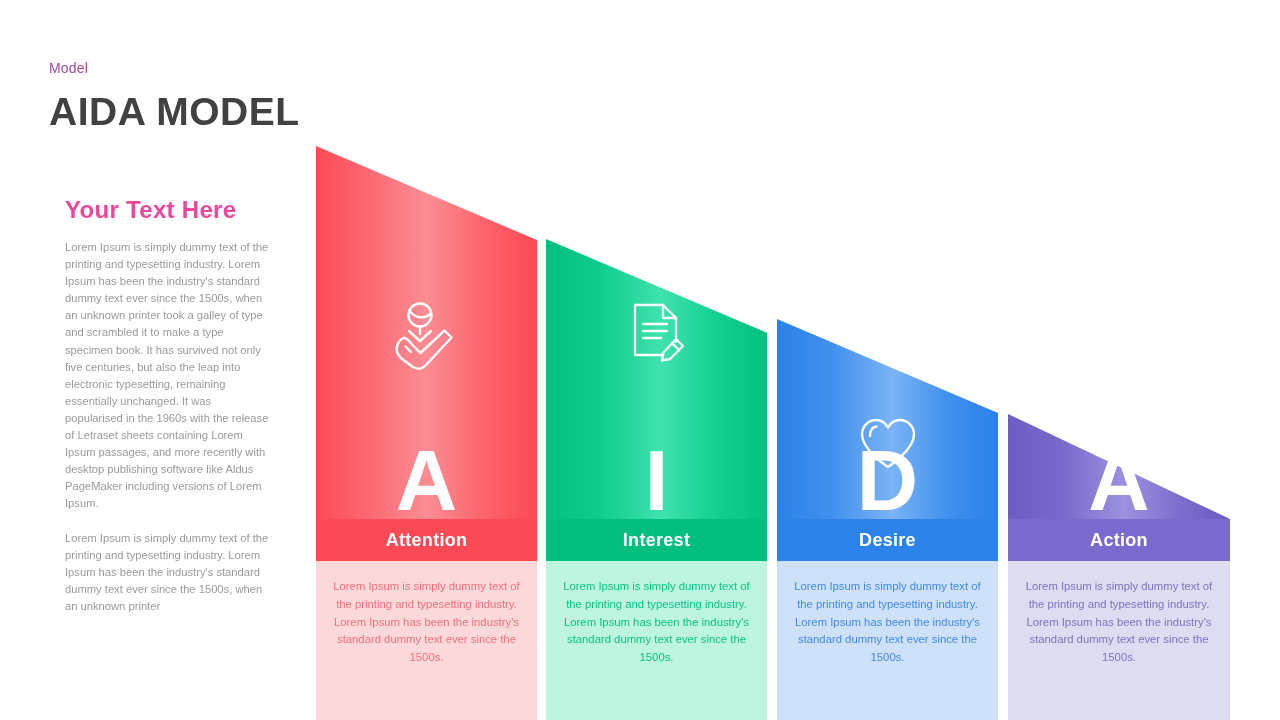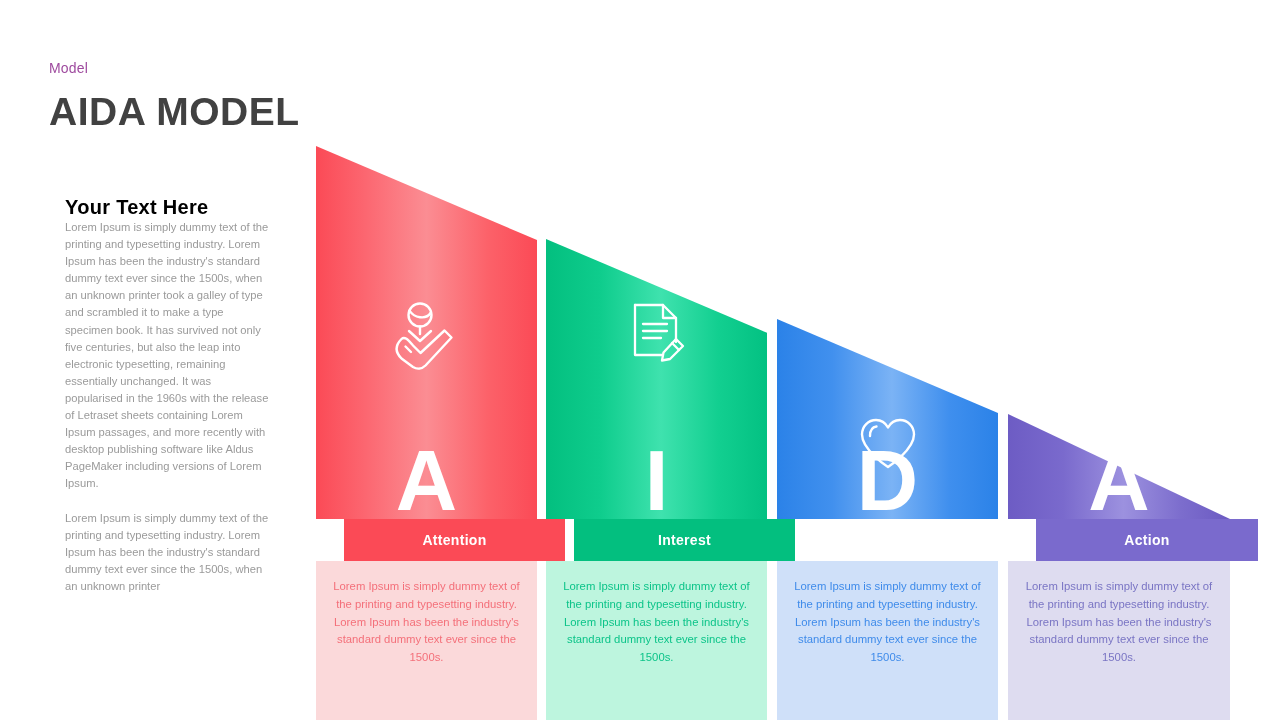--- a/index.html
+++ b/index.html
@@ -19,22 +19,22 @@
   .title {
     position:absolute; left:49px; top:90px;
     font-size:39px; font-weight:bold; color:#414141;
     letter-spacing:.5px;
     text-align:center;
   }
 
   
   .left-col { position:absolute; left:65px; top:196px; width:205px; }
   .left-heading {
-    font-size:20px; font-weight:bold; color:#000000;
-    letter-spacing:.3px; margin-bottom:0;
+    font-size:24px; font-weight:bold; color:#ec4899;
+    letter-spacing:.3px; margin-bottom:15px;
   }
   .left-para {
     font-size:11.2px; color:#9a9a9a; line-height:17.1px;
     text-align:left; margin-bottom:17px;
   }
 
   
   .cols { position:absolute; left:316px; top:0; width:964px; height:720px; }
   .col { position:absolute; top:0; height:720px; }
   .col-0 { left:0px;   width:221px; }
@@ -80,21 +80,21 @@
     position:absolute; left:0; right:0; bottom:0;
     text-align:center; color:#ffffff;
     font-size:85px; font-weight:bold; line-height:76px;
     font-family:"Liberation Sans", sans-serif;
   }
 
   
   .label-bar {
     position:absolute; left:0; width:100%; top:519px; height:42px;
     display:flex; align-items:center; justify-content:center;
-    color:#fff; font-size:14px; font-weight:bold; letter-spacing:.3px;margin-left:28px;
+    color:#fff; font-size:18px; font-weight:bold; letter-spacing:.3px;
   }
   .bar-0 { background:#fb4a56; }
   .bar-1 { background:#03bf7f; }
   .bar-2 { background:#2b82e8; }
   .bar-3 { background:#7a6acd; }
 
   
   .body-panel {
     position:absolute; left:0; width:100%; top:561px; bottom:0;
     padding:17px 16px 0 16px;
@@ -167,20 +167,21 @@
       <div class="wedge wedge-2">
         <div class="wedge-fill"></div>
         <div class="wedge-icon" style="top:98px;">
           <svg width="60" height="54" viewBox="0 0 60 54" fill="none" stroke="#ffffff" stroke-width="2.4" stroke-linecap="round" stroke-linejoin="round">
             <path d="M30 50 C30 50 4 33 4 17.5 C4 9 10.5 3 18 3 C23.5 3 27.5 6 30 10.5 C32.5 6 36.5 3 42 3 C49.5 3 56 9 56 17.5 C56 33 30 50 30 50 Z"></path>
             <path d="M12 19 C12 13 15 10 18.5 9.5"></path>
           </svg>
         </div>
         <div class="wedge-letter">D</div>
       </div>
+      <div class="label-bar bar-2">Desire</div>
       <div class="body-panel panel-2">Lorem Ipsum is simply dummy text of the printing and typesetting industry. Lorem Ipsum has been the industry's standard dummy text ever since the 1500s.</div>
     </div>
 
     <div class="col col-3">
       <div class="wedge wedge-3">
         <div class="wedge-fill"></div>
         <div class="wedge-letter">A</div>
       </div>
       <div class="label-bar bar-3">Action</div>
       <div class="body-panel panel-3">Lorem Ipsum is simply dummy text of the printing and typesetting industry. Lorem Ipsum has been the industry's standard dummy text ever since the 1500s.</div>

